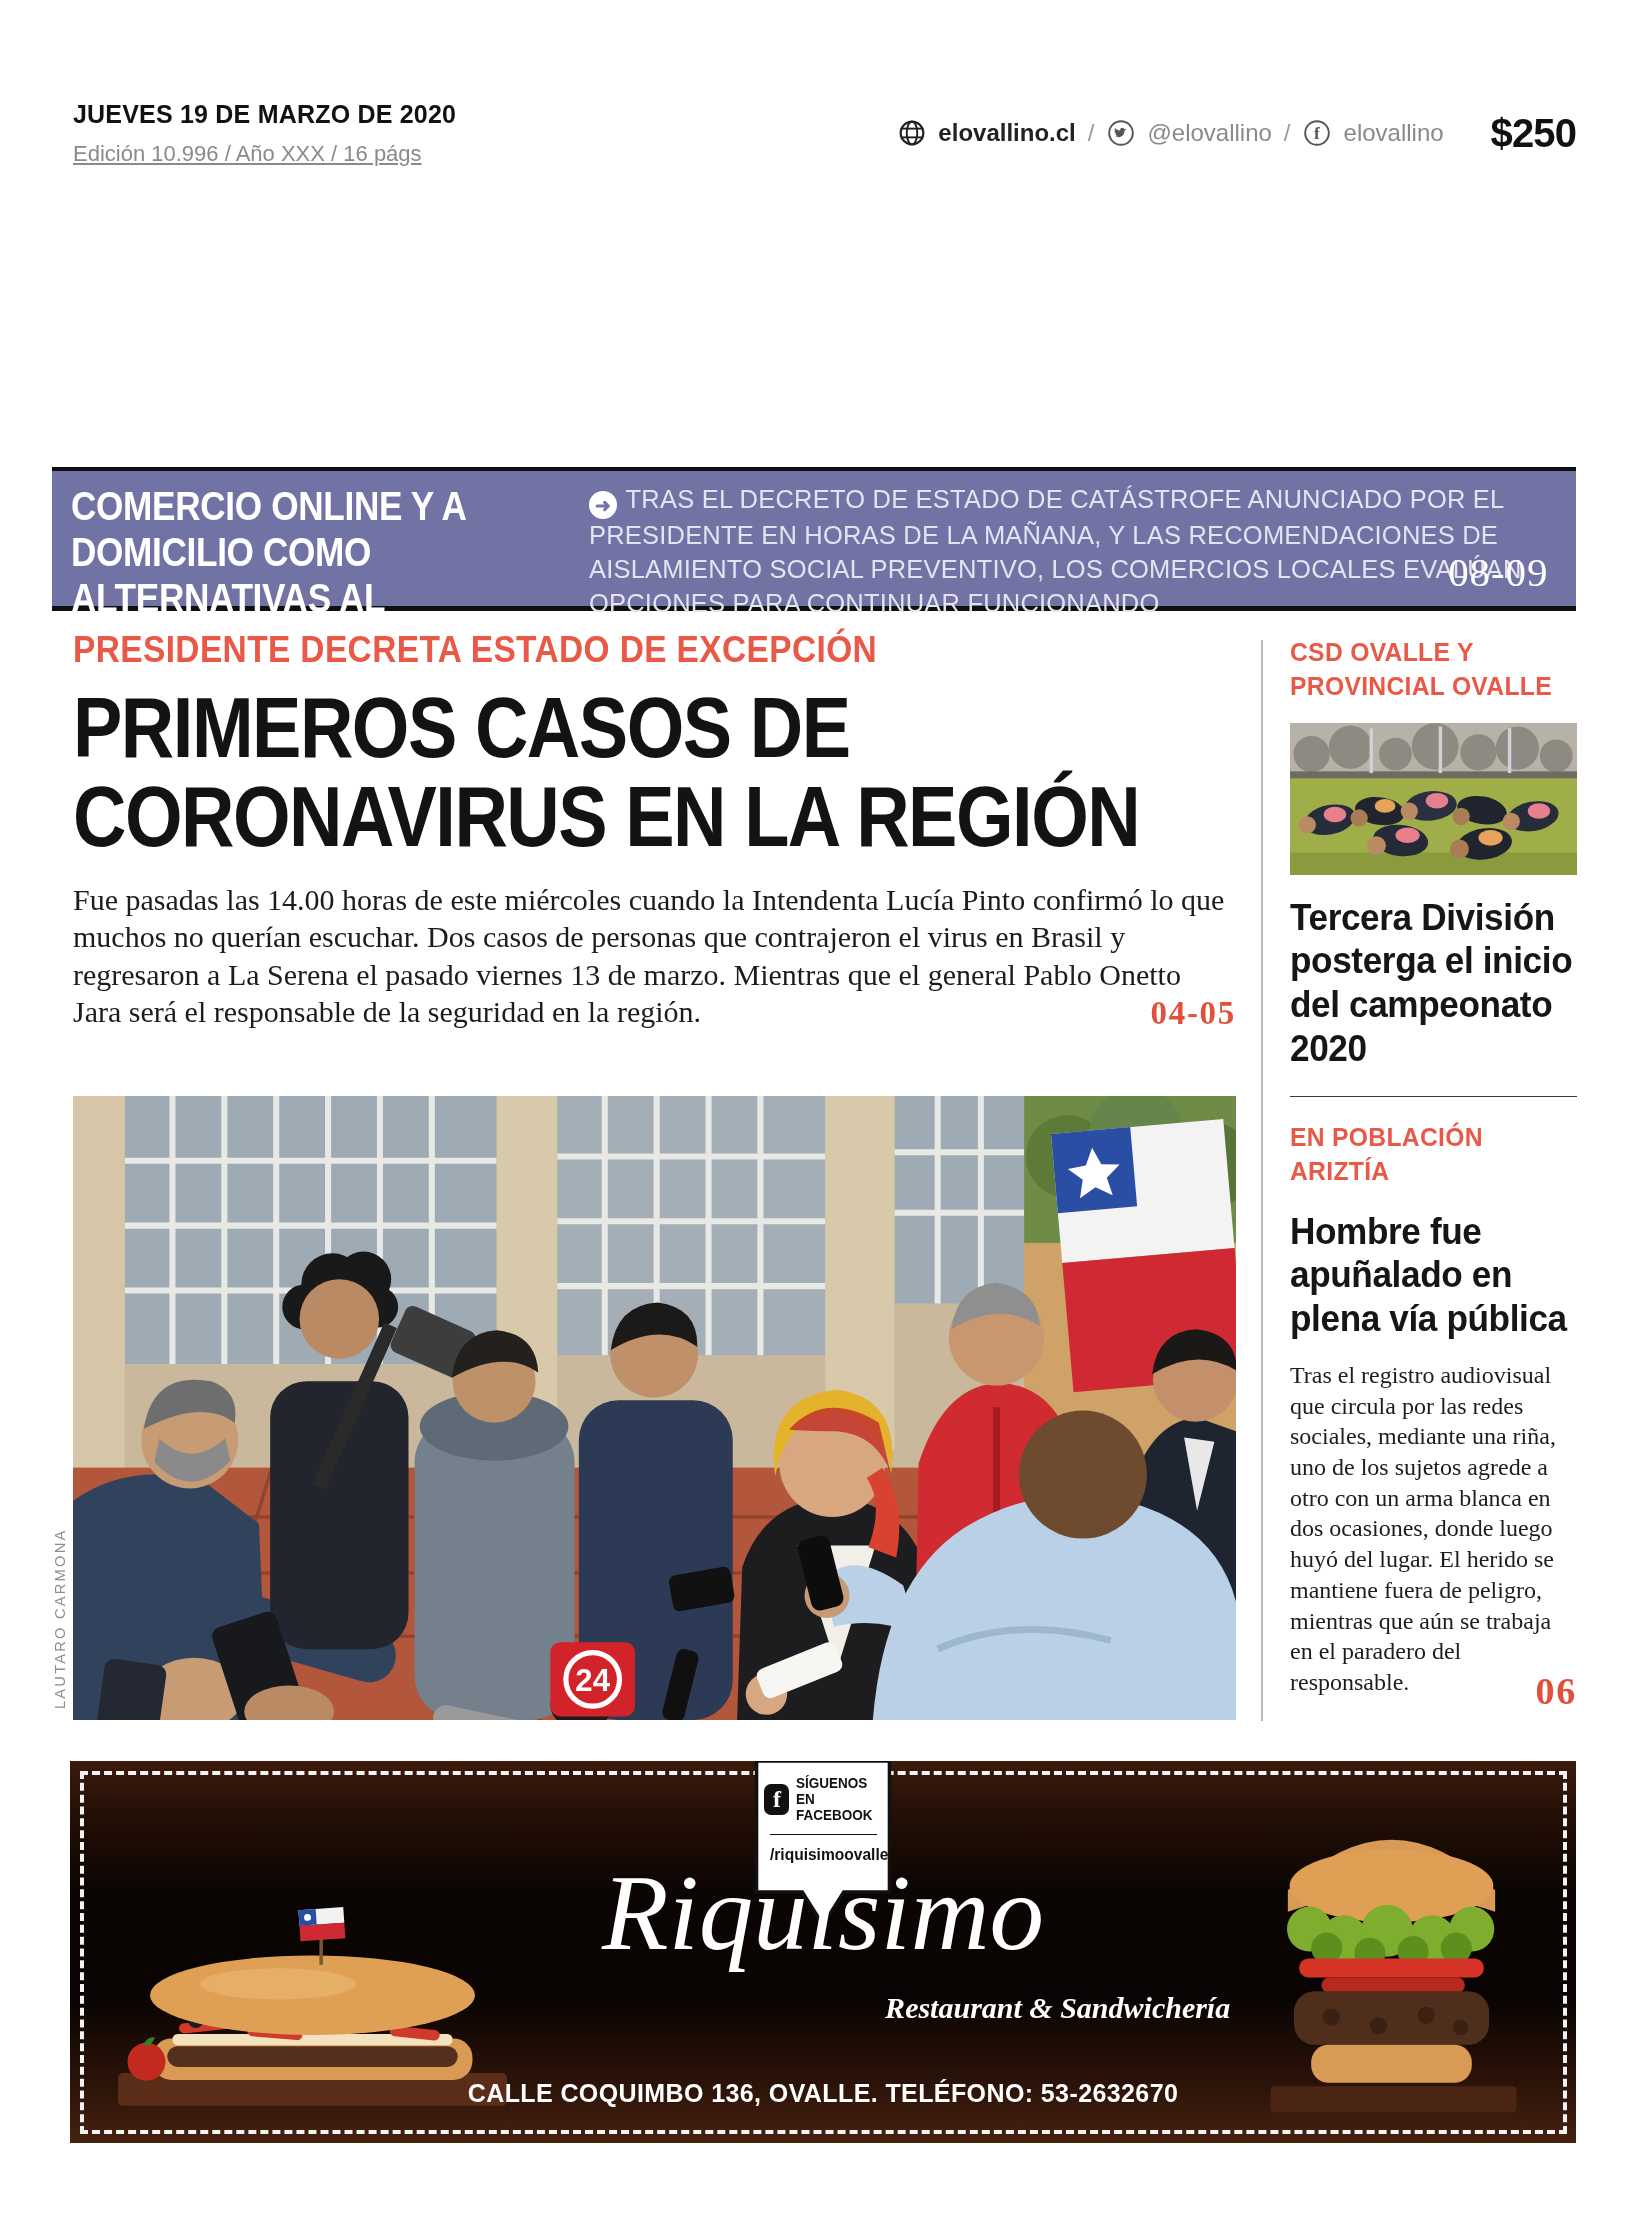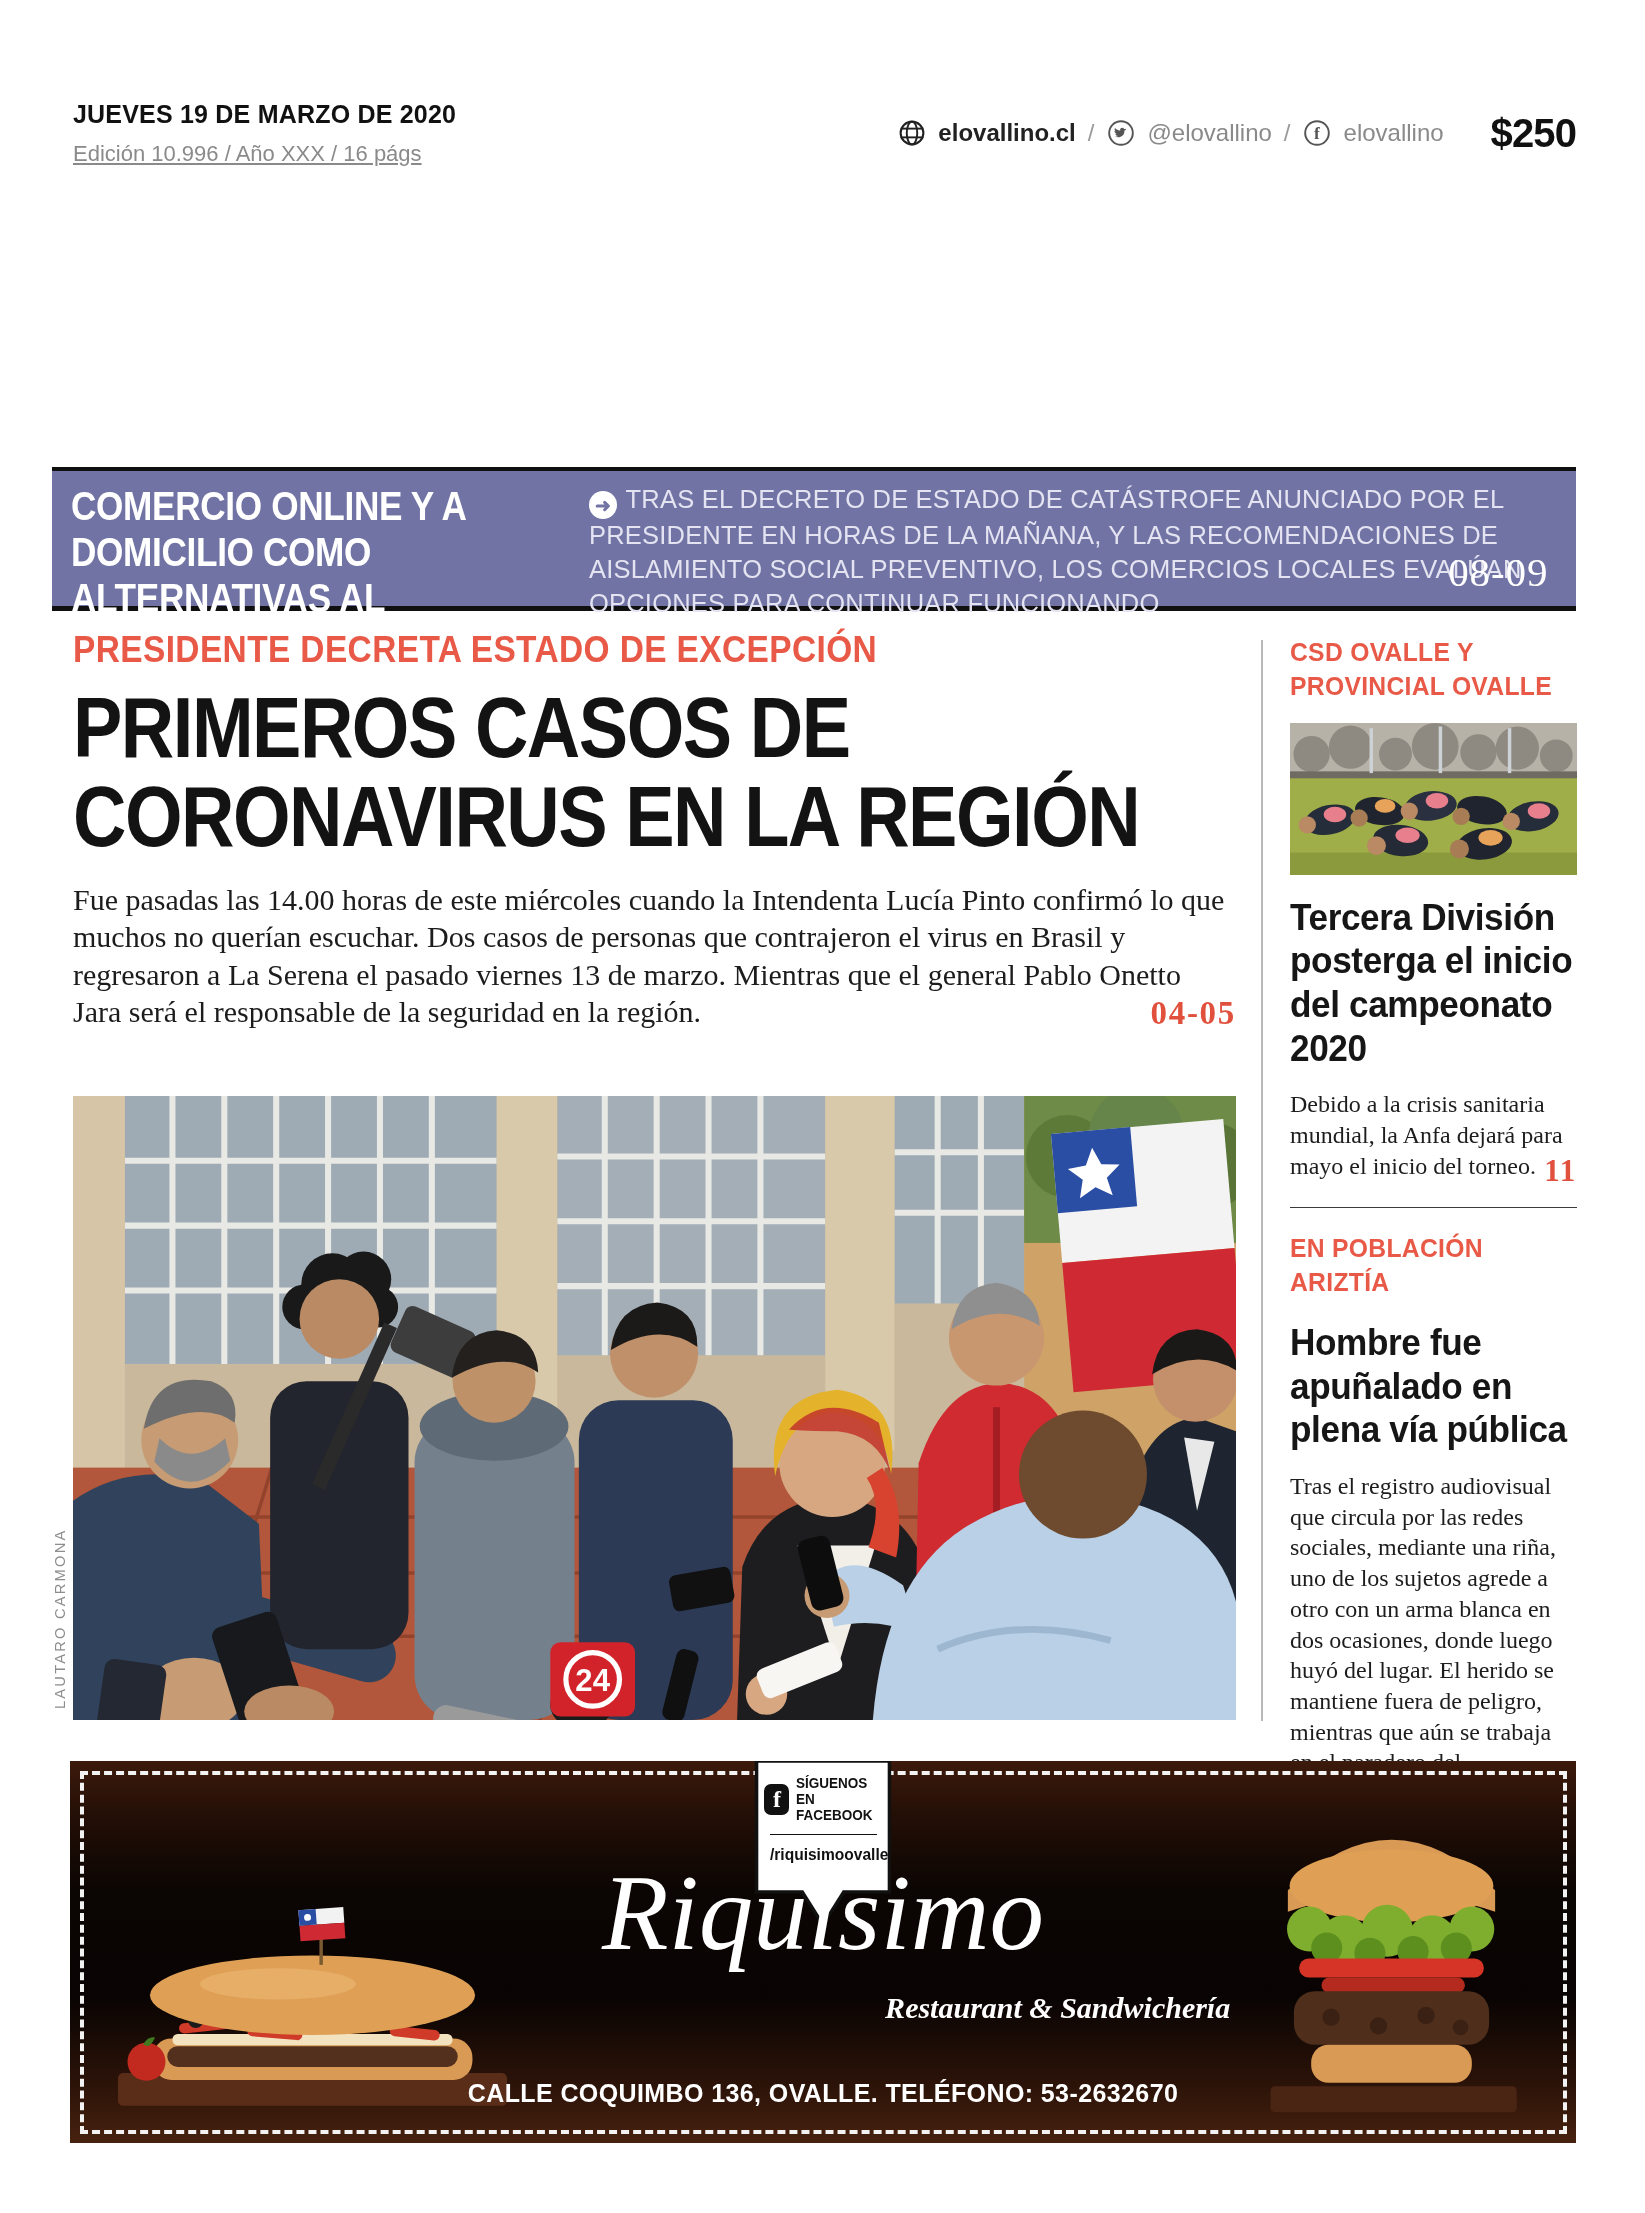--- a/index.html
+++ b/index.html
@@ -326,24 +326,20 @@
           <circle cx="100" cy="142" r="11" fill="#b98a63"></circle>
             <ellipse cx="136" cy="130" rx="14" ry="9" fill="#e77f8d"></ellipse>
           <ellipse cx="225" cy="140" rx="32" ry="18" fill="#20242e" transform="rotate(-8 225 140)"></ellipse>
           <circle cx="196" cy="146" r="11" fill="#a87c55"></circle>
             <ellipse cx="232" cy="133" rx="14" ry="9" fill="#e8a35a"></ellipse>
         </g>
       </svg>
     </div>
 
     <div class="sb-headline">Tercera División posterga el inicio del campeonato 2020</div>
-    <div class="sb-body">
-      <span>Debido a la crisis sanitaria mundial, la Anfa dejará para mayo el inicio del torneo.</span>
-      <span class="sb-page">11</span>
-    </div>
 
     <hr class="sb-rule">
 
     <div class="sb-kicker">EN POBLACIÓN ARIZTÍA</div>
     <div class="sb-headline">Hombre fue apuñalado en plena vía pública</div>
     <div class="sb-body">
       <span>Tras el registro audiovisual que circula por las redes sociales, mediante una riña, uno de los sujetos agrede a otro con un arma blanca en dos ocasiones, donde luego huyó del lugar. El herido se mantiene fuera de peligro, mientras que aún se trabaja en el paradero del responsable.</span>
       <span class="sb-page-big">06</span>
     </div>
   </div>

